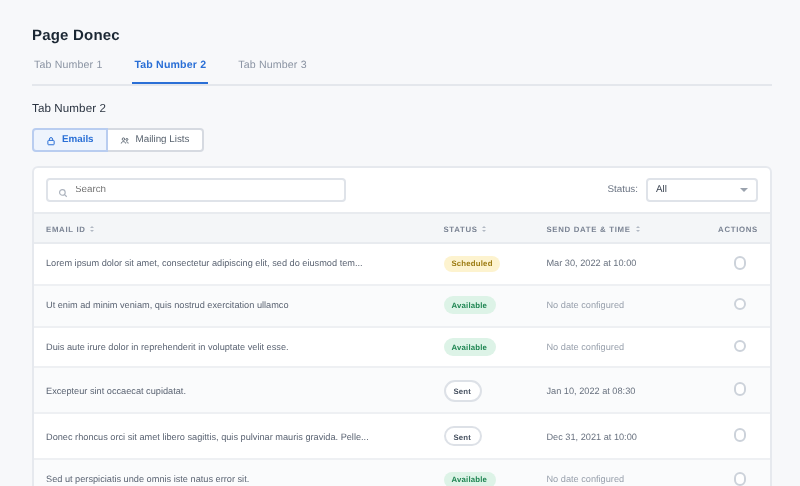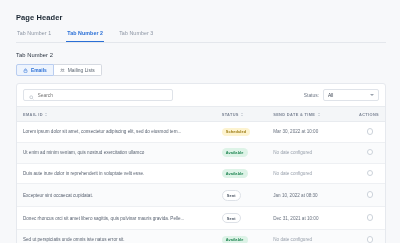--- a/index.html
+++ b/index.html
@@ -96,21 +96,21 @@
   .action-dot {
     display: inline-block; width: 6.5px; height: 6.5px; border-radius: 50%;
     border: 1px solid #ccd2da; background: #fff; margin-right: 6px;
   }
 </style>
 </head>
 <body>
 
 <div class="page">
 
-  <div class="page-title">Page Header</div>
+  <div class="page-title">Page Donec</div>
 
   <div class="tabs">
     <div class="tab">Tab Number 1</div>
     <div class="tab active">Tab Number 2</div>
     <div class="tab">Tab Number 3</div>
   </div>
 
   <div class="section-title">Tab Number 2</div>
 
   <div class="segmented">

